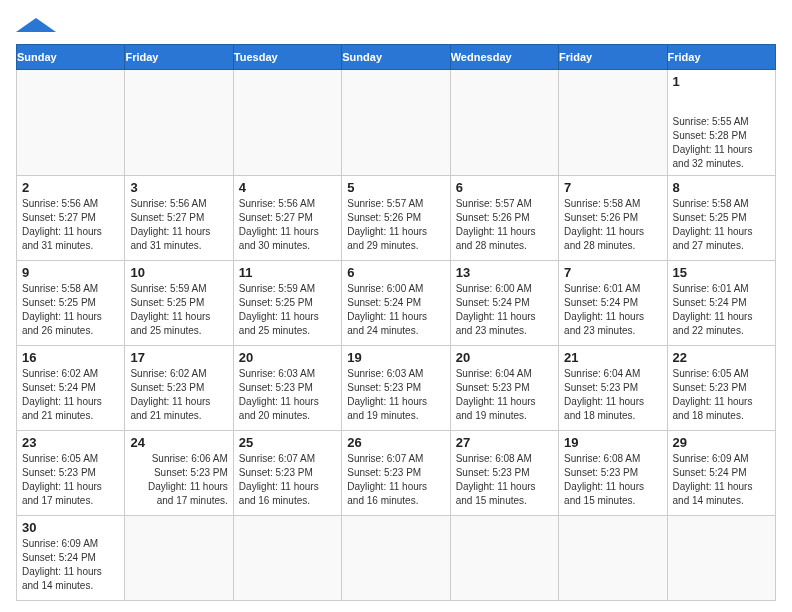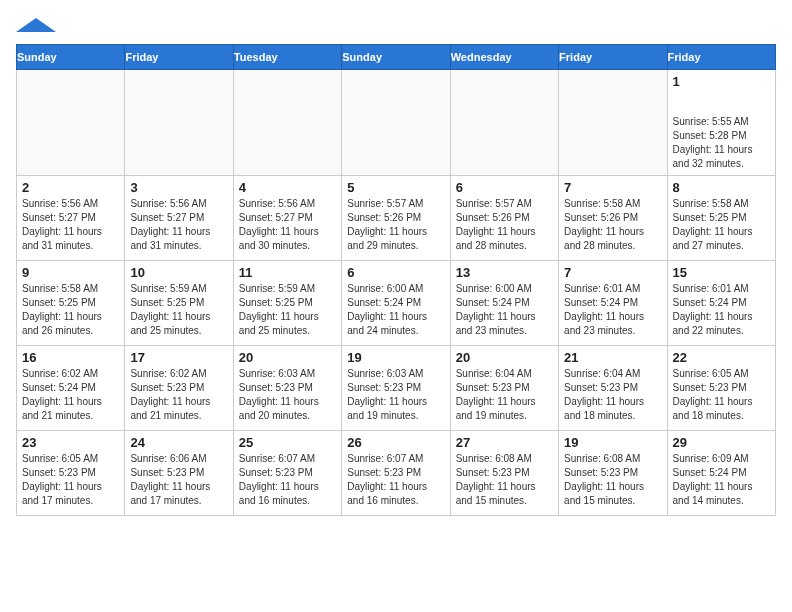--- a/index.html
+++ b/index.html
@@ -265,21 +265,21 @@
       </tr>
       <tr>
         <td>
           <span class="day-number">23</span>
           <div class="day-info" style="white-space: pre-line;">Sunrise: 6:05 AM
 Sunset: 5:23 PM
 Daylight: 11 hours and 17 minutes.</div>
         </td>
         <td>
           <span class="day-number">24</span>
-          <div class="day-info" style="white-space: pre-line;">Sunrise: 6:06 AM
+          <div class="day-info" style="white-space: pre-line; text-align: right;">Sunrise: 6:06 AM
 Sunset: 5:23 PM
 Daylight: 11 hours and 17 minutes.</div>
         </td>
         <td>
           <span class="day-number">25</span>
           <div class="day-info" style="white-space: pre-line;">Sunrise: 6:07 AM
 Sunset: 5:23 PM
 Daylight: 11 hours and 16 minutes.</div>
         </td>
         <td>
@@ -299,15 +299,29 @@
           <div class="day-info" style="white-space: pre-line;">Sunrise: 6:08 AM
 Sunset: 5:23 PM
 Daylight: 11 hours and 15 minutes.</div>
         </td>
         <td>
           <span class="day-number">29</span>
           <div class="day-info" style="white-space: pre-line;">Sunrise: 6:09 AM
 Sunset: 5:24 PM
 Daylight: 11 hours and 14 minutes.</div>
         </td>
+      </tr>
+      <tr>
+        <td>
+          <span class="day-number">30</span>
+          <div class="day-info" style="white-space: pre-line;">Sunrise: 6:09 AM
+Sunset: 5:24 PM
+Daylight: 11 hours and 14 minutes.</div>
+        </td>
+        <td class="empty-cell"></td>
+        <td class="empty-cell"></td>
+        <td class="empty-cell"></td>
+        <td class="empty-cell"></td>
+        <td class="empty-cell"></td>
+        <td class="empty-cell"></td>
       </tr>
     </tbody>
 </table>
 
 </body></html>

